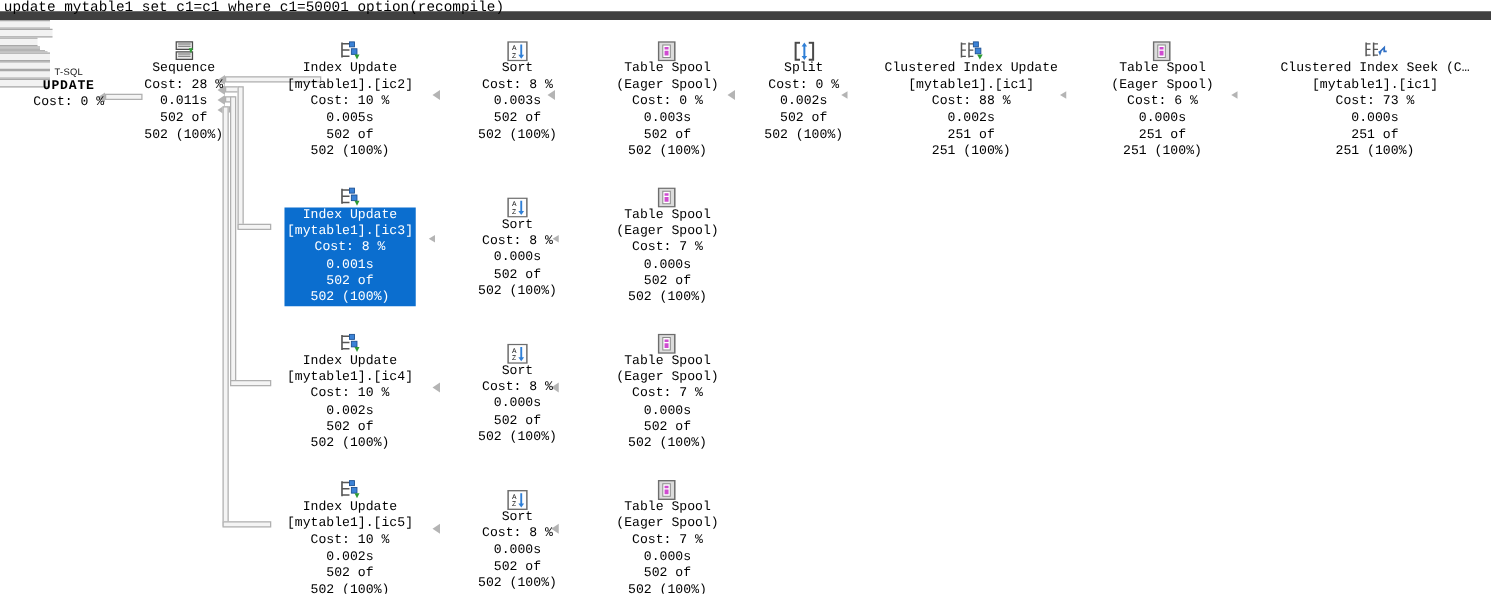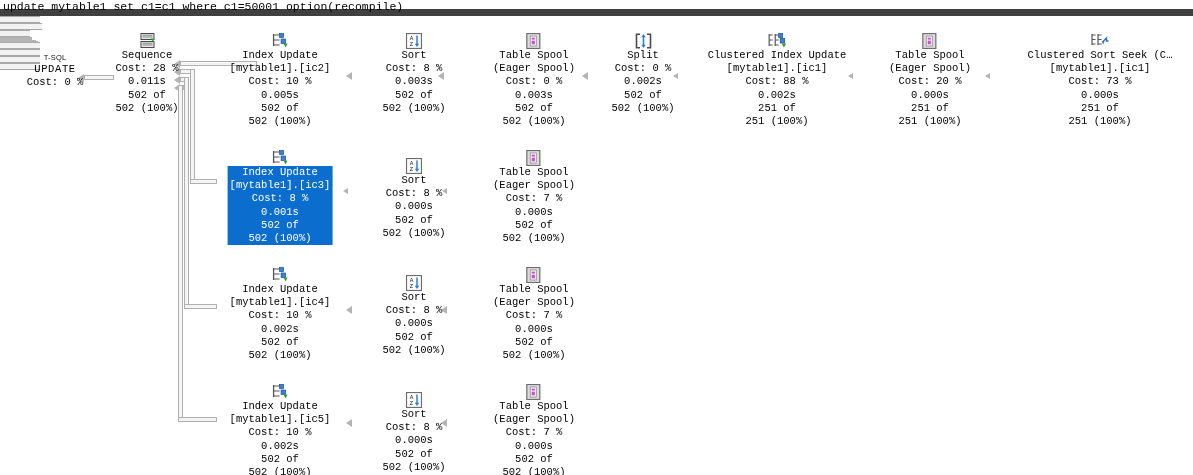--- a/index.html
+++ b/index.html
@@ -74,21 +74,21 @@
     font-size: 7.5px;
     letter-spacing: 0.2px;
     color: #111;
     line-height: 10px;
     height: 19px;
     display: flex;
     align-items: flex-end;
     justify-content: center;
   }
   .node.root .op-name {
-    font-weight: normal;
+    font-weight: bold;
     letter-spacing: 0.6px;
   }
 
   
   .icn {
     display: block;
   }
   .conn-h {  
     height: 5px;
     border-top: 1px solid #a8a8a8;
@@ -248,35 +248,35 @@
           <polygon points="15,11.5 19.5,11.5 17.2,15.5" fill="#2e9b33"></polygon>
         </svg>
       </div><div class="label-block"><span class="line op-name">Clustered Index Update</span><span class="line">[mytable1].[ic1]</span><span class="line">Cost: 88 %</span><span class="line">0.002s</span><span class="line">251 of</span><span class="line">251 (100%)</span></div></div>
     <div class="node" style="left: 930px; top: 14px;"><div class="icon-slot">
         <svg class="icn" width="15" height="16" viewBox="0 0 15 16">
           <rect x="0.8" y="0.5" width="13" height="15" fill="#dcdcdc" stroke="#6d6d6d" stroke-width="1.2"></rect>
           <rect x="4.2" y="3" width="6" height="10" fill="#ffffff" stroke="#8a8a8a" stroke-width="0.8"></rect>
           <rect x="5.6" y="4.6" width="3.2" height="2" fill="#cf4bd0"></rect>
           <rect x="5.6" y="7.6" width="3.2" height="3.8" fill="#cf4bd0"></rect>
         </svg>
-      </div><div class="label-block"><span class="line op-name">Table Spool</span><span class="line">(Eager Spool)</span><span class="line">Cost: 20 %</span><span class="line">0.000s</span><span class="line">251 of</span><span class="line">251 (100%)</span></div></div>
+      </div><div class="label-block"><span class="line op-name">Table Spool</span><span class="line">(Eager Spool)</span><span class="line">Cost: 6 %</span><span class="line">0.000s</span><span class="line">251 of</span><span class="line">251 (100%)</span></div></div>
     <div class="node" style="left: 1100px; top: 14px;"><div class="icon-slot">
         <svg class="icn" width="20" height="17" viewBox="0 0 20 17">
           <line x1="2.5" y1="2" x2="2.5" y2="13" stroke="#555" stroke-width="1.2"></line>
           <line x1="2.5" y1="3" x2="6" y2="3" stroke="#555" stroke-width="1"></line>
           <line x1="2.5" y1="7.5" x2="6" y2="7.5" stroke="#555" stroke-width="1"></line>
           <line x1="2.5" y1="12" x2="6" y2="12" stroke="#555" stroke-width="1"></line>
           <line x1="8.5" y1="2" x2="8.5" y2="13" stroke="#555" stroke-width="1.2"></line>
           <line x1="8.5" y1="3" x2="12" y2="3" stroke="#555" stroke-width="1"></line>
           <line x1="8.5" y1="7.5" x2="12" y2="7.5" stroke="#555" stroke-width="1"></line>
           <line x1="8.5" y1="12" x2="12" y2="12" stroke="#555" stroke-width="1"></line>
           <path d="M13 10 L17 6 L17 9 L19 9" stroke="#2f6fc4" stroke-width="1.4" fill="none"></path>
           <polygon points="12.2,9.2 15,9.2 13.6,12.6" fill="#2f6fc4"></polygon>
         </svg>
-      </div><div class="label-block"><span class="line op-name">Clustered Sort Seek (C…</span><span class="line">[mytable1].[ic1]</span><span class="line">Cost: 73 %</span><span class="line">0.000s</span><span class="line">251 of</span><span class="line">251 (100%)</span></div></div>
+      </div><div class="label-block"><span class="line op-name">Clustered Index Seek (C…</span><span class="line">[mytable1].[ic1]</span><span class="line">Cost: 73 %</span><span class="line">0.000s</span><span class="line">251 of</span><span class="line">251 (100%)</span></div></div>
     <div class="node selected" style="left: 280px; top: 131px;"><div class="icon-slot">
         <svg class="icn" width="18" height="17" viewBox="0 0 18 17">
           <line x1="3" y1="2" x2="3" y2="14" stroke="#555" stroke-width="1.3"></line>
           <line x1="3" y1="3" x2="9" y2="3" stroke="#555" stroke-width="1.1"></line>
           <line x1="3" y1="8" x2="9" y2="8" stroke="#555" stroke-width="1.1"></line>
           <line x1="3" y1="13" x2="9" y2="13" stroke="#555" stroke-width="1.1"></line>
           <rect x="9" y="1.5" width="4" height="4" fill="#3b82d6" stroke="#1b4f91" stroke-width="0.7"></rect>
           <rect x="10.5" y="7" width="4.5" height="4.5" fill="#3b82d6" stroke="#1b4f91" stroke-width="0.7"></rect>
           <polygon points="13,11.5 17,11.5 15,15.5" fill="#2e9b33"></polygon>
         </svg>

